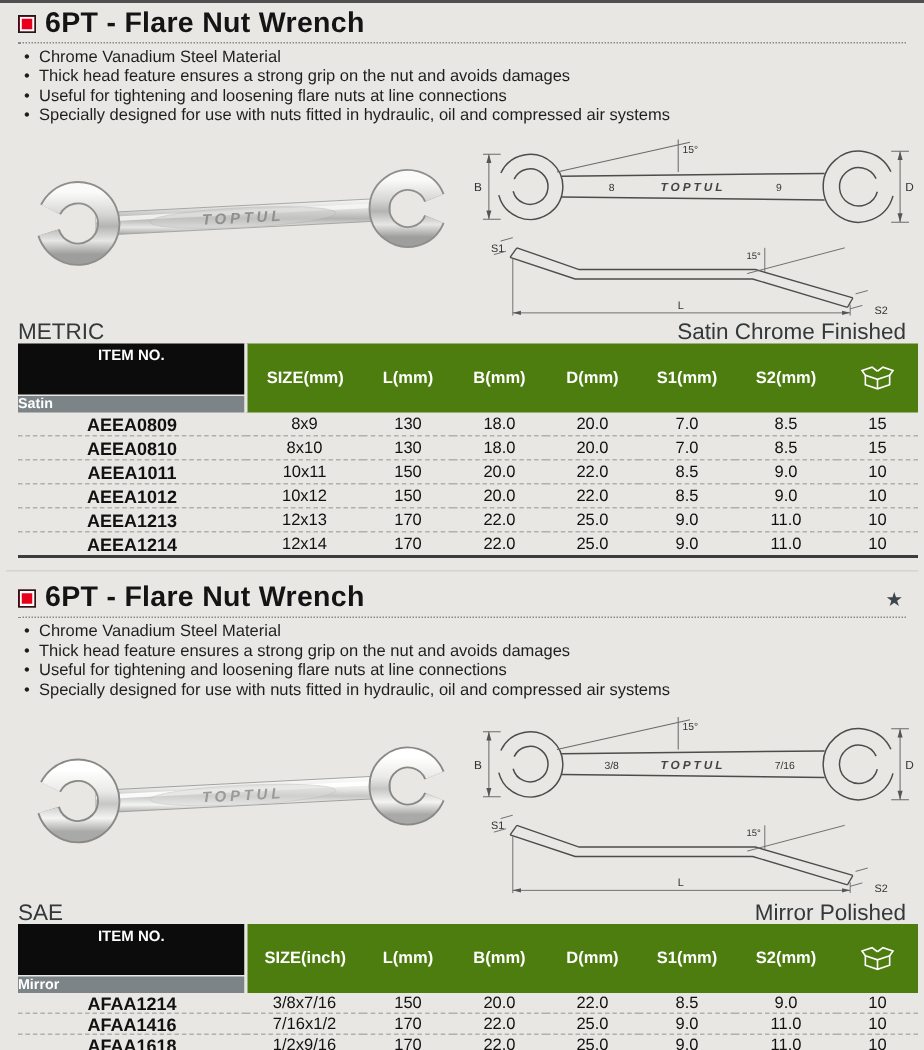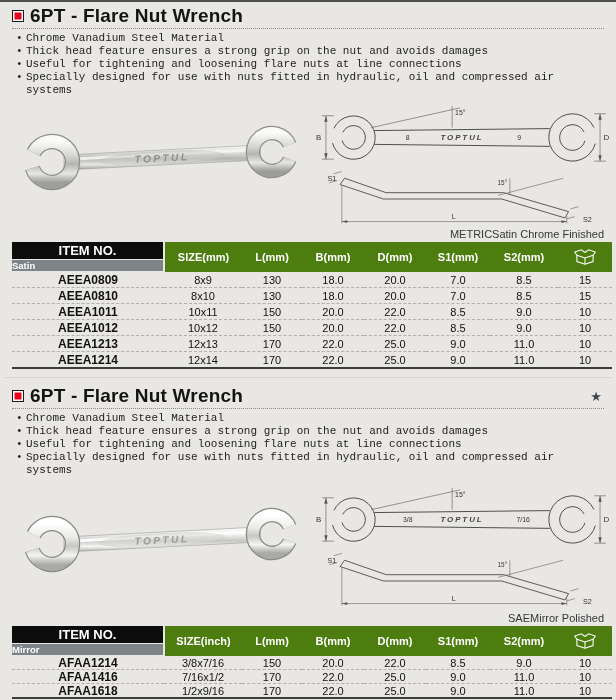--- a/index.html
+++ b/index.html
@@ -37,60 +37,60 @@
     margin:0;font-size:19px;font-weight:bold;color:#141414;
     letter-spacing:0.2px;line-height:20px;
   }
   .star{
     margin-left:auto;
     color:#3d464c;font-size:13px;line-height:13px;
     padding-right:2px;
   }
 
   ul.features{
-    margin:3px 8px 0 12px;padding:0;list-style:none;font-family:Liberation Mono, monospace;
+    margin:3px 8px 0 12px;padding:0;list-style:none;
   }
   ul.features li{
     font-size:11px;line-height:13px;color:#1e1e1e;
     padding-left:10px;position:relative;
   }
   ul.features li::before{
     content:"•";position:absolute;left:0;top:0;color:#1e1e1e;
   }
 
   .media-row{
     display:flex;margin:2px 8px 0 8px;height:128px;
   }
   .second .media-row{height:132px;}
   .photo-box{width:302px;flex:0 0 302px;display:flex;align-items:center;}
   .diagram-box{width:298px;flex:0 0 298px;display:flex;flex-direction:column;justify-content:center;}
   .diagram-box svg{display:block;}
 
   .label-row{
-    display:flex;justify-content:flex-end;
+    display:flex;justify-content:space-between;
     margin:1px 8px 1px 8px;
-    font-size:11px;color:#33383b;height:13px;line-height:13px;
+    font-size:15px;color:#33383b;height:13px;line-height:13px;
   }
 
   table.spec{
     width:600px;margin:0 8px;
     border-collapse:collapse;table-layout:fixed;
     border-bottom:2.5px solid #3c3c3c;
   }
   table.spec thead th{
     background:#4d7c0f;color:#ffffff;
     font-size:11px;font-weight:bold;
     height:30px;padding:0;vertical-align:middle;
   }
   table.spec thead th.item-col{
     background:#e9e7e3;padding:0;vertical-align:top;
   }
   .item-main{
     background:#0c0c0c;color:#fff;
-    height:17px;line-height:17px;font-size:13px;font-weight:bold;
+    height:34px;line-height:17px;font-size:10px;font-weight:bold;
     text-align:center;
   }
   .item-sub{
     background:#7d8488;color:#fff;
     height:11px;line-height:11px;font-size:9.5px;font-weight:bold;
     text-align:left;margin-top:1px;
   }
   table.spec thead th.first-spec{border-left:2px solid #e9e7e3;}
   table.spec tbody td{
     font-size:11px;text-align:center;color:#111;

